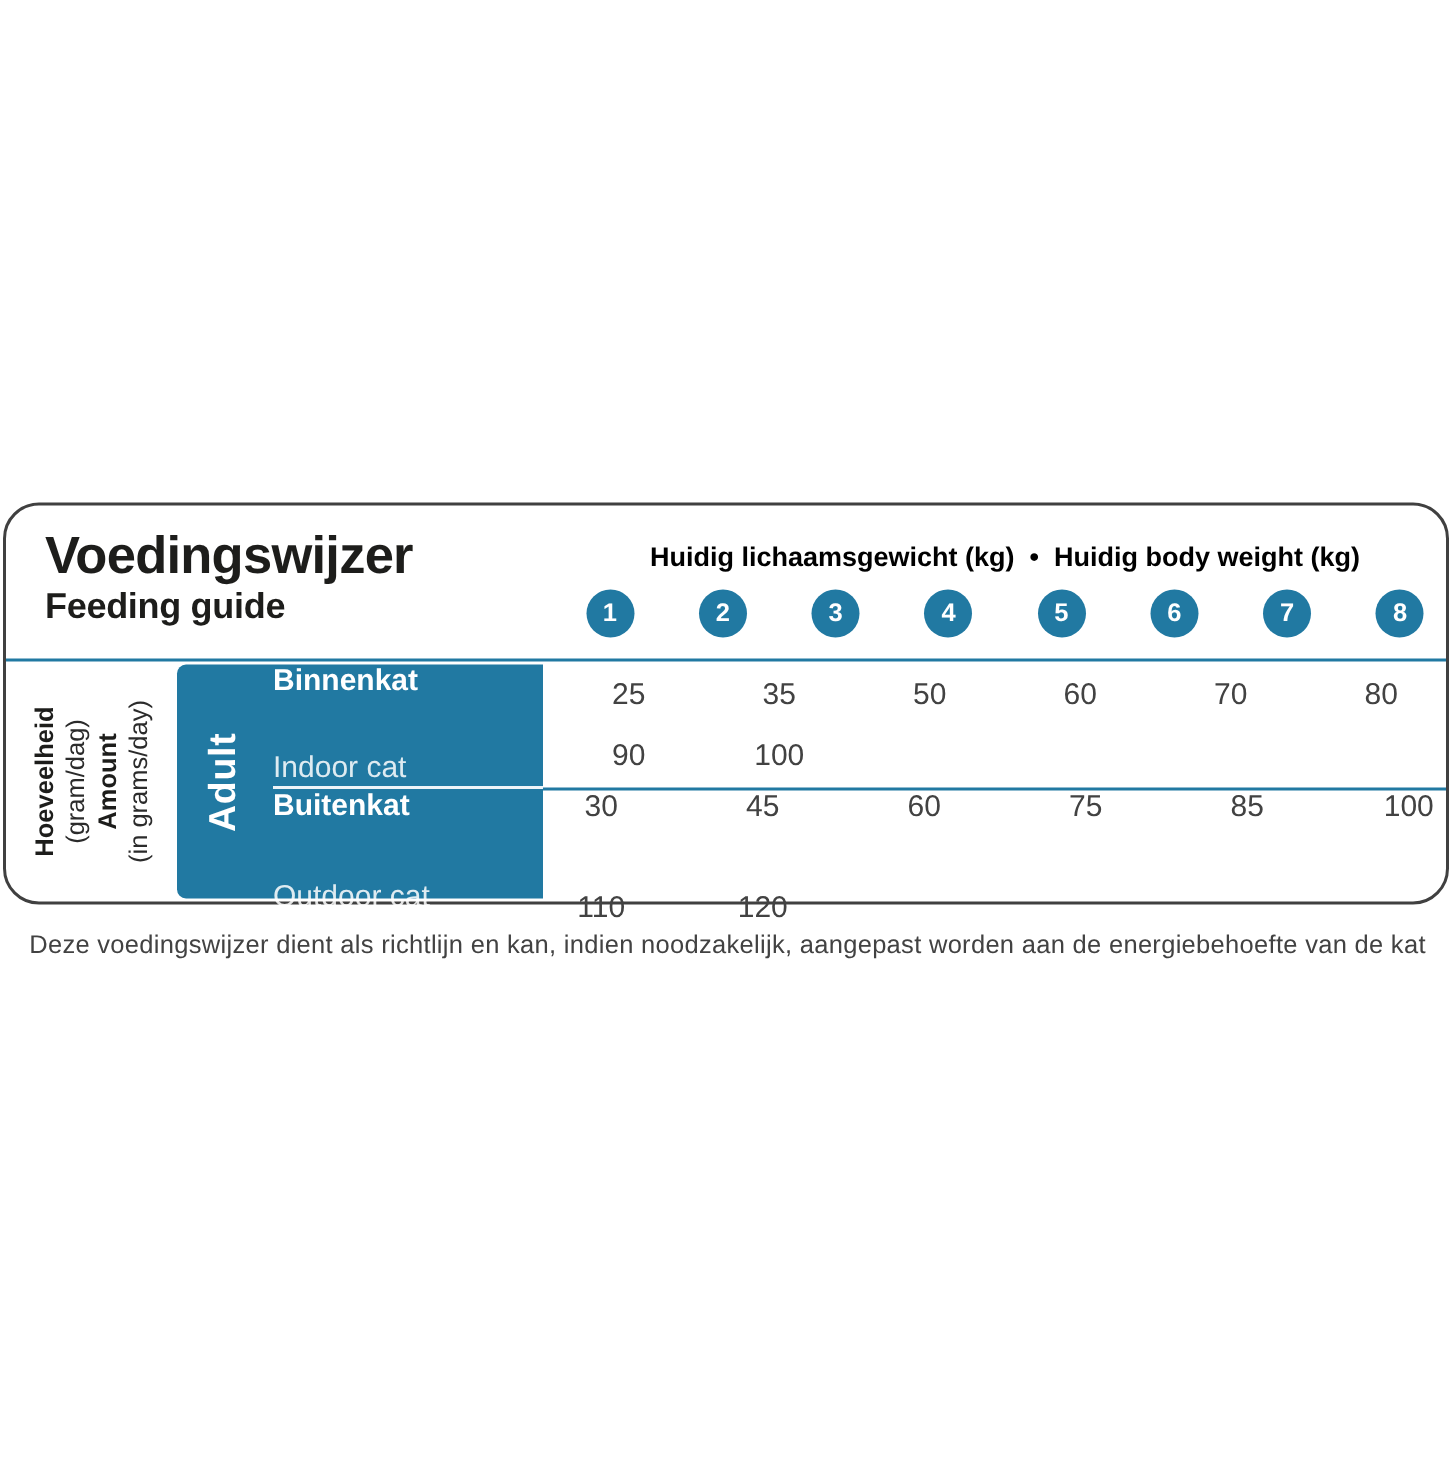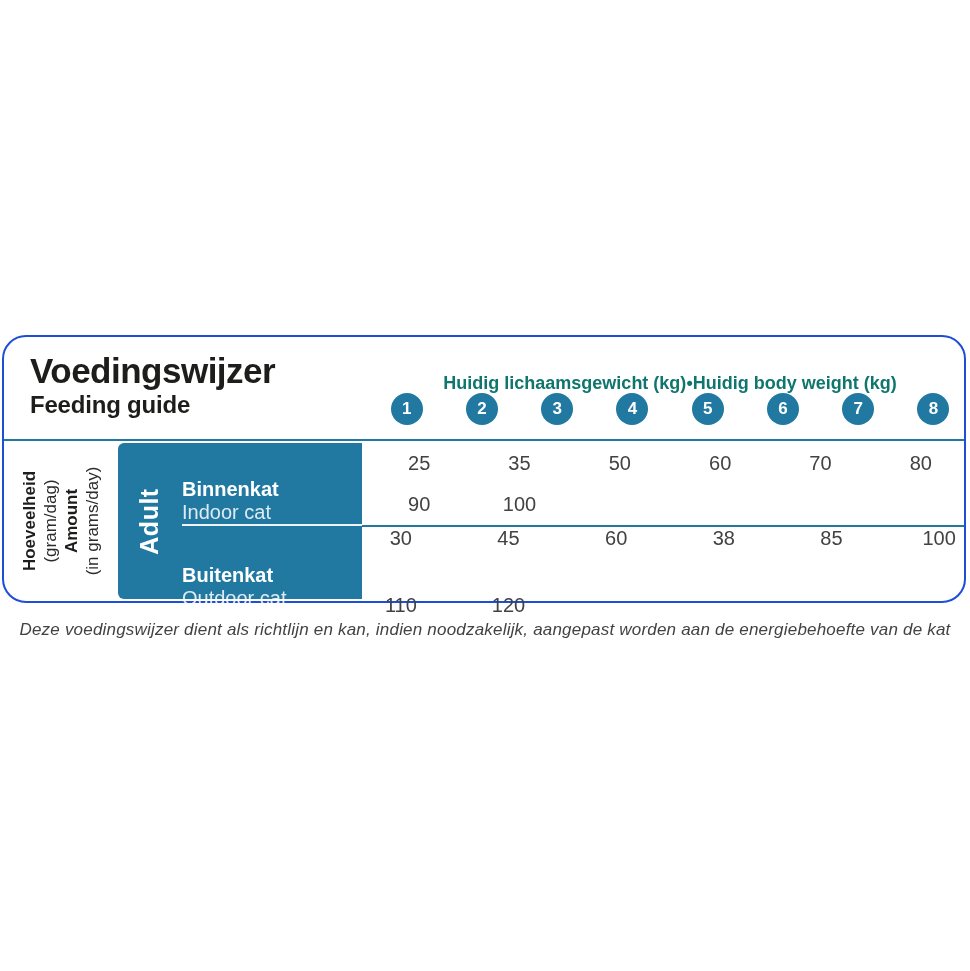--- a/index.html
+++ b/index.html
@@ -1,30 +1,30 @@
 <!DOCTYPE html>
 <html><head>
 <meta charset="utf-8">
 <style>
   html,body{margin:0;padding:0;background:#ffffff;}
   body{width:970px;height:971px;font-family:"Liberation Sans",sans-serif;position:relative;overflow:hidden;}
 
   .card{
     position:absolute;left:2px;top:335px;width:964px;height:268px;
-    box-sizing:border-box;border:2px solid #1d4ed8;border-radius:24px;background:#ffffff;
+    box-sizing:border-box;border:2px solid #404040;border-radius:24px;background:#ffffff;
   }
 
   
   .title-nl{position:absolute;left:26px;top:16px;font-size:35px;font-weight:bold;color:#1d1d1b;letter-spacing:-0.5px;line-height:1;}
   .title-en{position:absolute;left:26px;top:56px;font-size:24px;font-weight:bold;color:#1d1d1b;letter-spacing:-0.2px;line-height:1;}
 
   .weight-header{
-    position:absolute;left:365px;top:36px;width:602px;
-    display:flex;justify-content:center;align-items:center;
-    font-size:18px;font-weight:bold;color:#0f766e;white-space:nowrap;
+    position:absolute;left:365px;top:24px;width:602px;
+    display:flex;justify-content:center;align-items:center;gap:10px;
+    font-size:18px;font-weight:bold;color:#000000;white-space:nowrap;
   }
   .circles{
     position:absolute;left:365px;top:56px;width:602px;
     display:grid;grid-template-columns:repeat(8,1fr);justify-items:center;
   }
   .circle{
     width:32px;height:32px;border-radius:50%;background:#2179a2;color:#ffffff;
     font-size:17px;font-weight:bold;display:flex;align-items:center;justify-content:center;
   }
 
@@ -48,42 +48,42 @@
   }
   .stage-name{
     position:absolute;left:0;top:0;bottom:0;width:62px;
     display:flex;align-items:center;justify-content:center;
   }
   .stage-name span{
     transform:rotate(-90deg);color:#ffffff;font-weight:bold;font-size:25px;letter-spacing:0.5px;white-space:nowrap;
   }
   .cat-row{
     position:absolute;left:64px;right:8px;
-    display:flex;flex-direction:column;justify-content:flex-end;
+    display:flex;flex-direction:column;justify-content:space-between;
   }
   .cat-row.r1{top:0;height:81px;}
   .cat-row.r2{top:83px;height:84px;}
   .cat-nl{font-size:20px;font-weight:bold;color:#ffffff;line-height:23px;}
   .cat-en{font-size:20px;color:rgba(255,255,255,0.85);line-height:23px;}
   .stage-divider{position:absolute;left:64px;right:0;top:81px;height:2px;background:rgba(255,255,255,0.92);}
 
   
   .row-divider{position:absolute;left:358px;right:0;top:188px;height:2px;background:#2179a2;}
   .data-row{
     position:absolute;left:365px;width:602px;
     display:grid;grid-template-columns:repeat(6,1fr);justify-items:center;align-items:center;
     font-size:20px;color:#424242;
   }
   .data-row.r1{top:106px;height:82px;}
   .data-row.r2{top:190px;height:72px;gap:44px;}
 
   
   .footnote{
     position:absolute;left:0;right:0;top:620px;text-align:center;
-    font-size:17px;color:#424242;letter-spacing:0.2px;font-style:italic;
+    font-size:17px;color:#424242;letter-spacing:0.2px;
   }
 </style>
 </head>
 <body>
 
 <div class="card">
 
   <div class="title-nl">Voedingswijzer</div>
   <div class="title-en">Feeding guide</div>
 
@@ -140,21 +140,21 @@
     <div>70</div>
     <div>80</div>
     <div>90</div>
     <div>100</div>
   </div>
 
   <div class="data-row r2">
     <div>30</div>
     <div>45</div>
     <div>60</div>
-    <div>38</div>
+    <div>75</div>
     <div>85</div>
     <div>100</div>
     <div>110</div>
     <div>120</div>
   </div>
 
 </div>
 
 <div class="footnote">Deze voedingswijzer dient als richtlijn en kan, indien noodzakelijk, aangepast worden aan de energiebehoefte van de kat</div>
 

